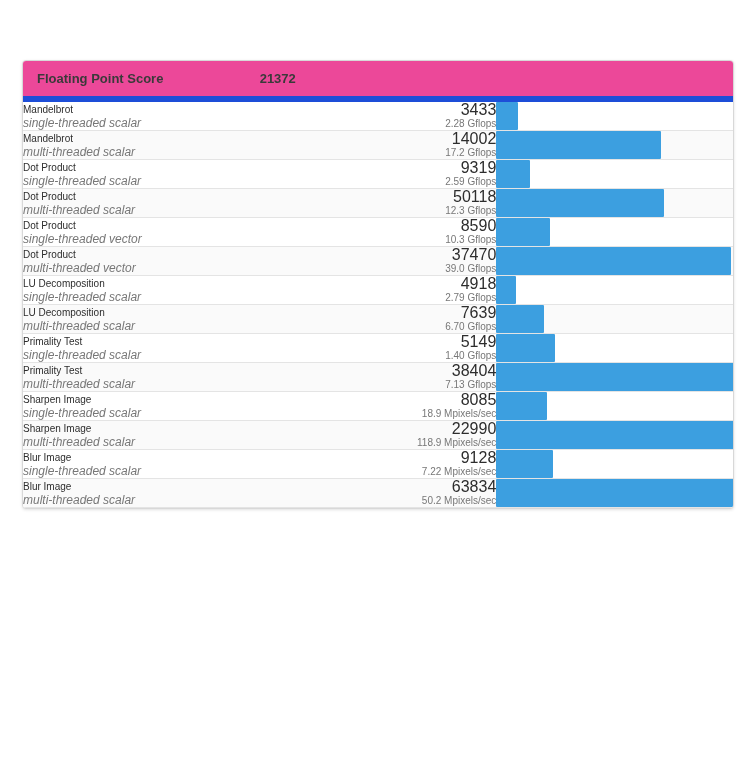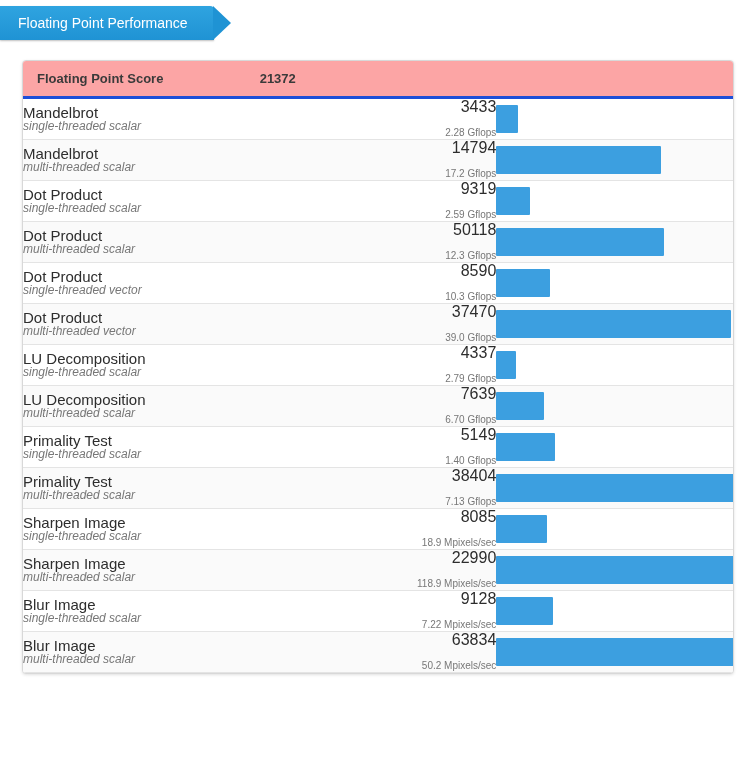--- a/index.html
+++ b/index.html
@@ -71,22 +71,22 @@
     border-collapse: collapse;
     width: 100%;
     table-layout: fixed;
   }
   table.bench td, table.bench th {
     padding: 0;
     vertical-align: middle;
   }
 
   .row-head {
-    background: #fca5a5;
-    border-bottom: 3px solid #1d4ed8;
+    background: #ec4899;
+    border-bottom: 6px solid #1d4ed8;
   }
   .row-head .h-name {
     font-size: 13px;
     font-weight: bold;
     color: #3a3a3a;
     padding: 10px 0 10px 14px;
   }
   .row-head .h-score {
     font-size: 13px;
     font-weight: bold;
@@ -107,63 +107,57 @@
   .c-score {
     width: 78px;
     padding: 8px 12px 8px 0;
     text-align: right;
   }
   .c-bar {
     padding: 8px 14px 8px 8px;
   }
 
   .name-main {
-    font-size: 15px;
+    font-size: 10px;
     color: #2d2d2d;
     line-height: 15px;
   }
   .name-sub {
     font-size: 12px;
     color: #777777;
     line-height: 13px;
     font-style: italic;
   }
   .score-main {
     font-size: 16px;
     color: #2d2d2d;
     line-height: 15px;
   }
   .score-sub {
     font-size: 10px;
     color: #777777;
     line-height: 13px;
-    margin-top: 12px;
   }
 
   .bar-track {
     position: relative;
     height: 28px;
   }
   .bar-fill {
     height: 28px;
     background: #3c9fe0;
     border-radius: 1px;
     min-width: 2px;
   }
 </style>
 </head>
 <body>
 
 <div class="page">
 
-  <div class="tab-wrap">
-    <div class="tab">
-      <span>Floating Point Performance</span>
-    </div>
-  </div>
 
   <div class="card">
     <table class="bench">
       <tbody>
         <tr class="row-head">
           <td class="h-name">Floating Point Score</td>
           <td class="h-score">21372</td>
           <td></td>
         </tr>
       <tr class="bench-row odd">
@@ -180,21 +174,21 @@
                 <div class="bar-fill" style="width: 22px; background: rgb(60, 159, 224);"></div>
               </div>
             </td>
           </tr>
           <tr class="bench-row even">
             <td class="c-name">
               <div class="name-main">Mandelbrot</div>
               <div class="name-sub">multi-threaded scalar</div>
             </td>
             <td class="c-score">
-              <div class="score-main">14794</div>
+              <div class="score-main">14002</div>
               <div class="score-sub">17.2 Gflops</div>
             </td>
             <td class="c-bar">
               <div class="bar-track">
                 <div class="bar-fill" style="width: 165px; background: rgb(60, 159, 224);"></div>
               </div>
             </td>
           </tr>
           <tr class="bench-row odd">
             <td class="c-name">
@@ -255,21 +249,21 @@
                 <div class="bar-fill" style="width: 235px; background: rgb(60, 159, 224);"></div>
               </div>
             </td>
           </tr>
           <tr class="bench-row odd">
             <td class="c-name">
               <div class="name-main">LU Decomposition</div>
               <div class="name-sub">single-threaded scalar</div>
             </td>
             <td class="c-score">
-              <div class="score-main">4337</div>
+              <div class="score-main">4918</div>
               <div class="score-sub">2.79 Gflops</div>
             </td>
             <td class="c-bar">
               <div class="bar-track">
                 <div class="bar-fill" style="width: 20px; background: rgb(60, 159, 224);"></div>
               </div>
             </td>
           </tr>
           <tr class="bench-row even">
             <td class="c-name">

